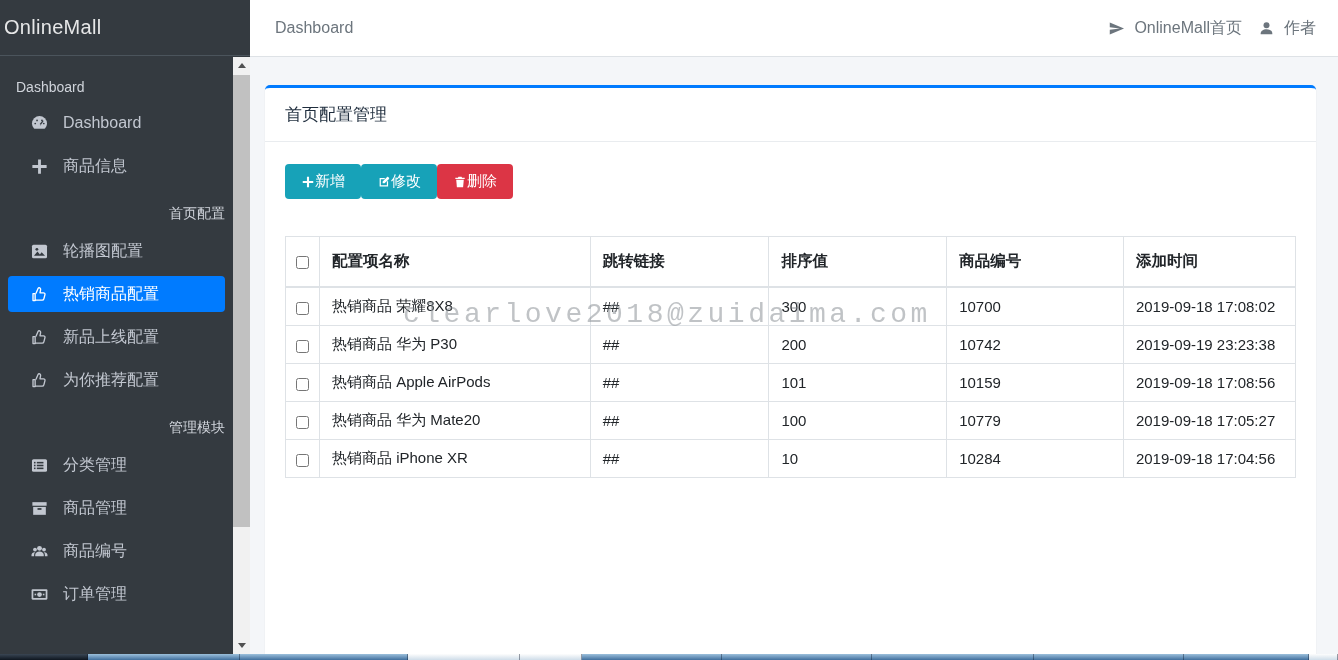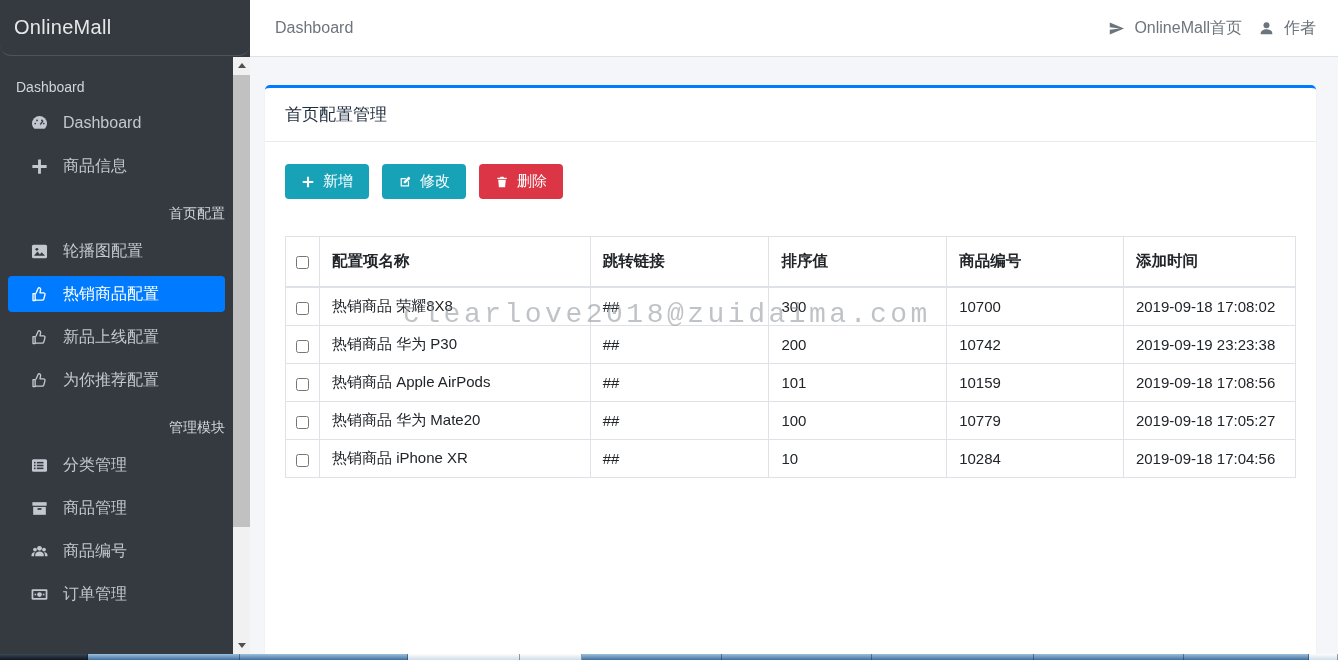--- a/index.html
+++ b/index.html
@@ -1,22 +1,22 @@
 <!DOCTYPE html>
 <html><head>
 <meta charset="utf-8">
 <style>
   html,body{margin:0;padding:0;width:1338px;height:660px;overflow:hidden;
     font-family:"Liberation Sans",sans-serif;background:#f4f6f9;}
   .app{position:relative;width:1338px;height:660px;}
 
   
   .sidebar{position:absolute;left:0;top:0;width:250px;height:660px;background:#343a40;z-index:10;}
-  .brand{height:56px;display:flex;align-items:center;padding-left:14px;box-sizing:border-box;
-    font-size:20px;color:rgba(255,255,255,.88);letter-spacing:.3px;border-bottom:1px solid #4b545c;cursor:pointer;border-radius:11px;}
+  .brand{height:56px;display:flex;align-items:center;padding-left:4px;box-sizing:border-box;
+    font-size:20px;color:rgba(255,255,255,.88);letter-spacing:.3px;border-bottom:1px solid #4b545c;cursor:pointer;}
   .menu{position:absolute;top:57px;left:0;right:17px;bottom:0;padding-top:12px;overflow:hidden;}
   .nav-header{color:#d0d4db;font-size:14px;padding:10px 8px 10px 16px;}
   .nav-section:not(:first-child) .nav-header{margin-top:11px;text-align:right;}
   .nav-item{height:36px;margin:0 8px 7px 8px;border-radius:4px;display:flex;align-items:center;
     padding-left:21px;gap:14px;color:#c2c7d0;font-size:16px;cursor:pointer;box-sizing:border-box;}
   .nav-item.active{background:#007bff;color:#fff;}
   .nav-icon{width:20px;height:20px;display:inline-flex;align-items:center;justify-content:center;flex:0 0 20px;}
   .nav-icon svg{display:block;}
 
   
@@ -38,22 +38,22 @@
 
   
   .content{position:absolute;left:250px;top:57px;right:0;bottom:0;background:#f4f6f9;
     padding:28px 22px 0 15px;box-sizing:border-box;}
   .card{background:#fff;border-top:3px solid #007bff;border-radius:5px 5px 0 0;
     box-shadow:0 1px 2px rgba(0,0,0,.07);height:100%;box-sizing:border-box;}
   .card-header{padding:15px 20px;border-bottom:1px solid #e9ecef;}
   .card-title{font-size:17px;color:#1f2d3d;font-weight:400;margin:0;}
   .card-body{padding:22px 20px;}
   .toolbar{margin-bottom:37px;}
-  .btn{display:inline-flex;align-items:center;gap:8px;padding:8px 16px;border:none;border-radius:4px;
-    color:#fff;font-size:15px;margin-right:13px;cursor:pointer;font-family:inherit;}
+  .btn{display:inline-flex;align-items:center;padding:8px 16px;border:none;border-radius:4px;
+    color:#fff;font-size:15px;cursor:pointer;font-family:inherit;}
   .btn svg{display:block;}
 
   table.grid{border-collapse:collapse;width:100%;background:#fff;color:#212529;}
   table.grid th,table.grid td{border:1px solid #dee2e6;text-align:left;box-sizing:border-box;}
   table.grid thead th{padding:14px 12px;font-size:15.5px;font-weight:700;border-bottom-width:2px;vertical-align:middle;}
   table.grid tbody td{padding:9px 12px;font-size:15px;vertical-align:middle;}
   table.grid .chk{text-align:center;padding:9px 6px;width:34px;}
   table.grid input[type=checkbox]{width:13px;height:13px;margin:0;vertical-align:middle;cursor:pointer;}
   table.grid th:nth-child(2){width:26.8%;}
   table.grid th:nth-child(3){width:17.7%;border-radius:15px;}

